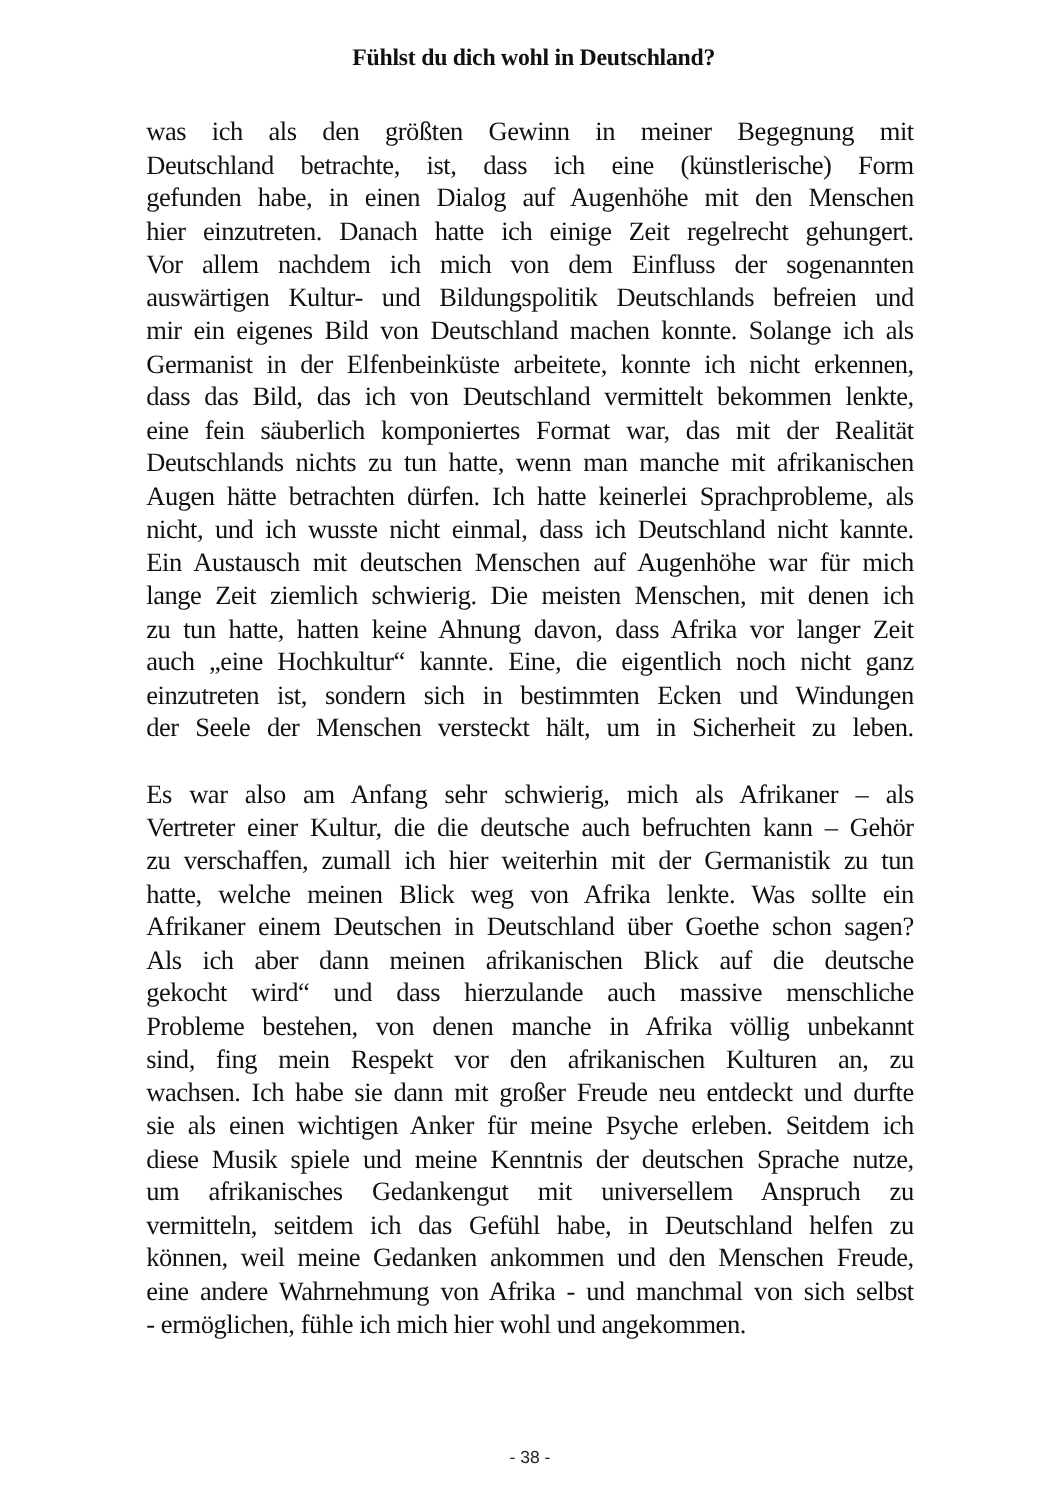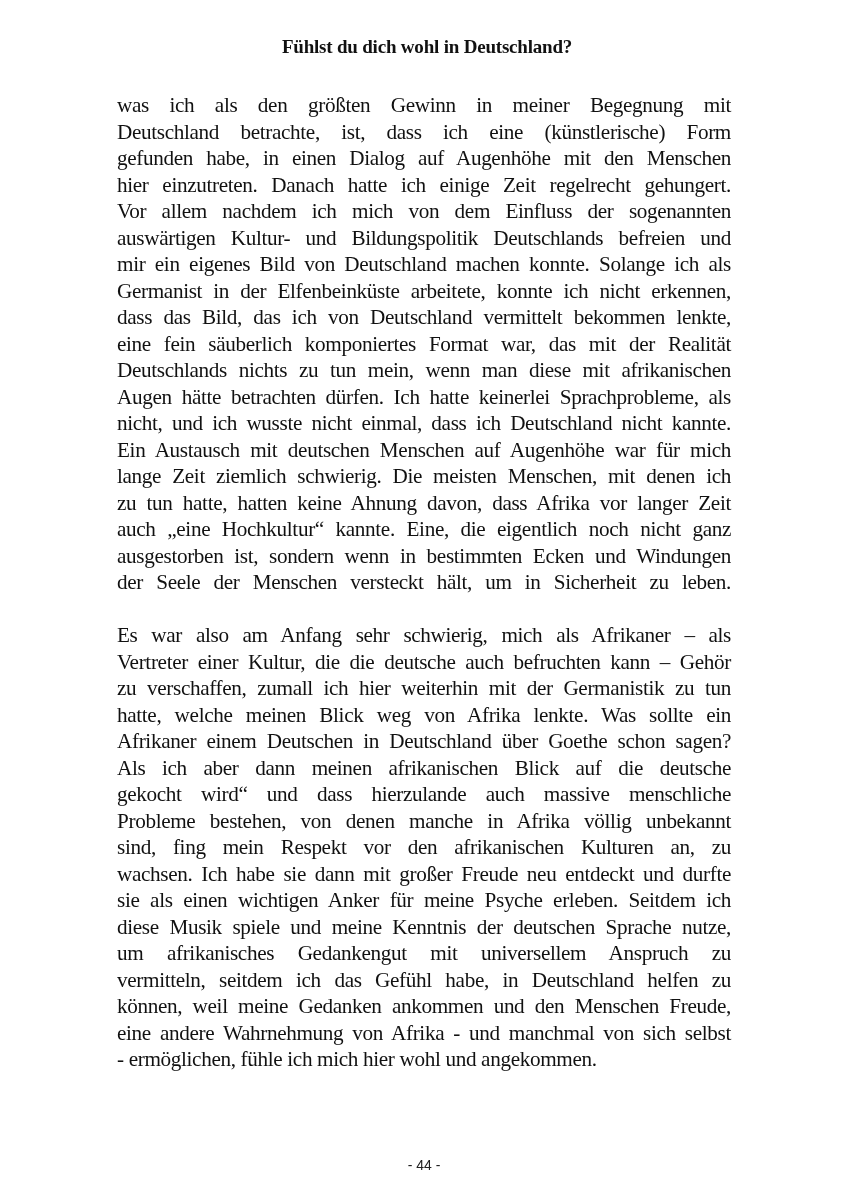--- a/index.html
+++ b/index.html
@@ -74,28 +74,28 @@
     <span class="line">was ich als den größten Gewinn in meiner Begegnung mit</span>
     <span class="line">Deutschland betrachte, ist, dass ich eine (künstlerische) Form</span>
     <span class="line">gefunden habe, in einen Dialog auf Augenhöhe mit den Menschen</span>
     <span class="line">hier einzutreten. Danach hatte ich einige Zeit regelrecht gehungert.</span>
     <span class="line">Vor allem nachdem ich mich von dem Einfluss der sogenannten</span>
     <span class="line">auswärtigen Kultur- und Bildungspolitik Deutschlands befreien und</span>
     <span class="line">mir ein eigenes Bild von Deutschland machen konnte. Solange ich als</span>
     <span class="line">Germanist in der Elfenbeinküste arbeitete, konnte ich nicht erkennen,</span>
     <span class="line">dass das Bild, das ich von Deutschland vermittelt bekommen lenkte,</span>
     <span class="line">eine fein säuberlich komponiertes Format war, das mit der Realität</span>
-    <span class="line">Deutschlands nichts zu tun mein, wenn man diese mit afrikanischen</span>
+    <span class="line">Deutschlands nichts zu tun hatte, wenn man manche mit afrikanischen</span>
     <span class="line">Augen hätte betrachten dürfen. Ich hatte keinerlei Sprachprobleme, als</span>
     <span class="line">nicht, und ich wusste nicht einmal, dass ich Deutschland nicht kannte.</span>
     <span class="line">Ein Austausch mit deutschen Menschen auf Augenhöhe war für mich</span>
     <span class="line">lange Zeit ziemlich schwierig. Die meisten Menschen, mit denen ich</span>
     <span class="line">zu tun hatte, hatten keine Ahnung davon, dass Afrika vor langer Zeit</span>
     <span class="line">auch „eine Hochkultur“ kannte. Eine, die eigentlich noch nicht ganz</span>
-    <span class="line">ausgestorben ist, sondern wenn in bestimmten Ecken und Windungen</span>
+    <span class="line">einzutreten ist, sondern sich in bestimmten Ecken und Windungen</span>
     <span class="line">der Seele der Menschen versteckt hält, um in Sicherheit zu leben.</span>
   </div>
   <div class="para gap">
     <span class="line">Es war also am Anfang sehr schwierig, mich als Afrikaner – als</span>
     <span class="line">Vertreter einer Kultur, die die deutsche auch befruchten kann – Gehör</span>
     <span class="line">zu verschaffen, zumall ich hier weiterhin mit der Germanistik zu tun</span>
     <span class="line">hatte, welche meinen Blick weg von Afrika lenkte. Was sollte ein</span>
     <span class="line">Afrikaner einem Deutschen in Deutschland über Goethe schon sagen?</span>
     <span class="line">Als ich aber dann meinen afrikanischen Blick auf die deutsche</span>
     <span class="line">gekocht wird“ und dass hierzulande auch massive menschliche</span>
@@ -105,13 +105,13 @@
     <span class="line">sie als einen wichtigen Anker für meine Psyche erleben. Seitdem ich</span>
     <span class="line">diese Musik spiele und meine Kenntnis der deutschen Sprache nutze,</span>
     <span class="line">um afrikanisches Gedankengut mit universellem Anspruch zu</span>
     <span class="line">vermitteln, seitdem ich das Gefühl habe, in Deutschland helfen zu</span>
     <span class="line">können, weil meine Gedanken ankommen und den Menschen Freude,</span>
     <span class="line">eine andere Wahrnehmung von Afrika - und manchmal von sich selbst</span>
     <span class="line last">- ermöglichen, fühle ich mich hier wohl und angekommen.</span>
   </div>
 </div>
 
-<div class="page-number">- 44 -</div>
+<div class="page-number">- 38 -</div>
 
 </body></html>

